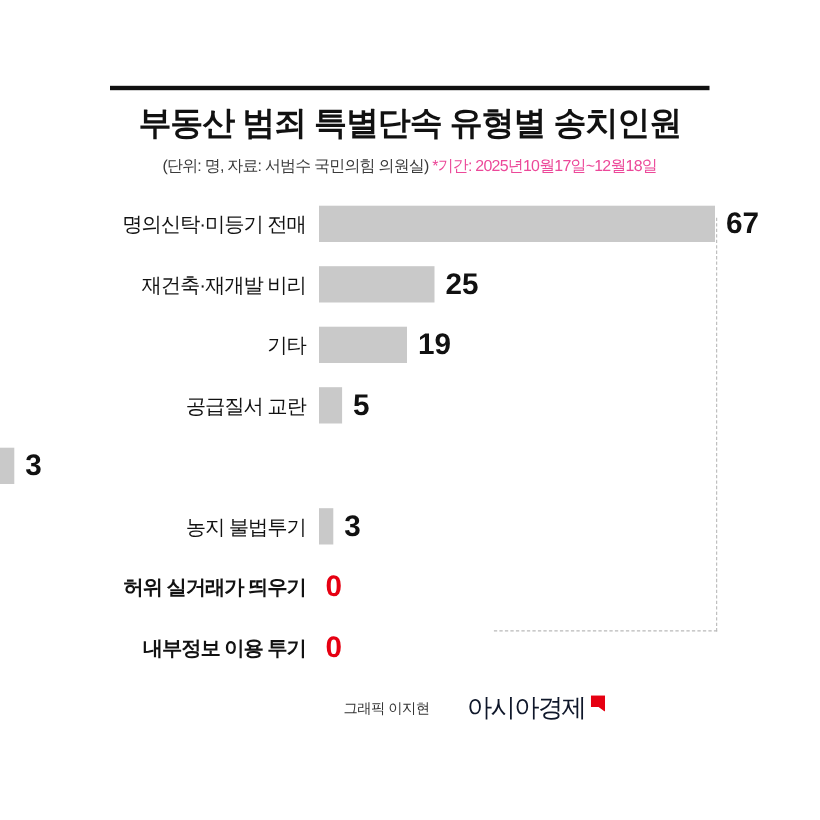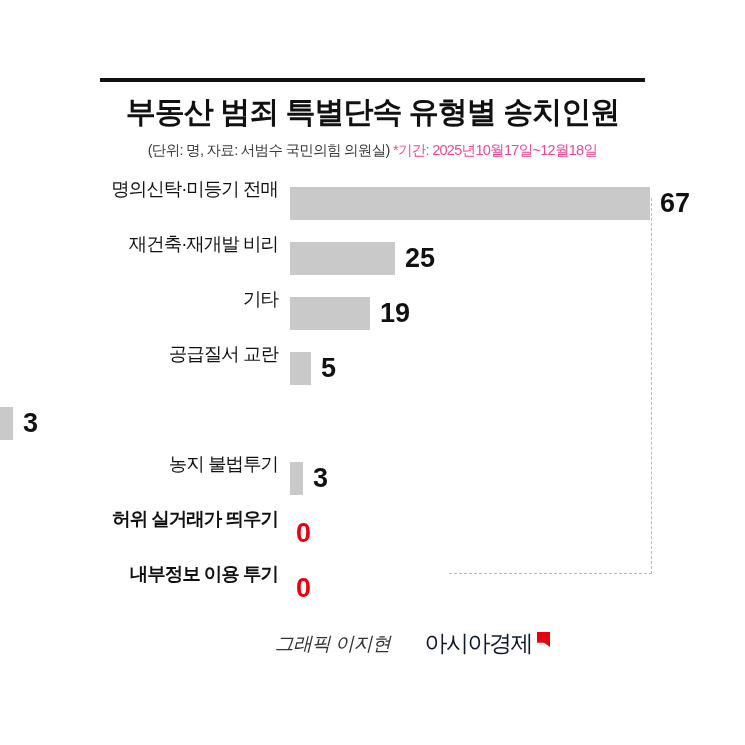--- a/index.html
+++ b/index.html
@@ -57,20 +57,21 @@
     position: absolute;
     left: 0;
     top: 176px;
     width: 745px;
     height: 430px;
   }
   .row {
     position: relative;
     height: 55px;
     display: flex;
+    align-items: center;
   }
   .row-label {
     width: 290px;
     text-align: right;
     padding-right: 12px;
     box-sizing: border-box;
     font-size: 18.5px;
     letter-spacing: -1px;
     color: #111111;
     white-space: nowrap;
@@ -136,24 +137,23 @@
   .credit {
     position: absolute;
     right: 100px;
     top: 628px;
     display: flex;
     align-items: center;
     gap: 9px;
     white-space: nowrap;
   }
   .credit-graphic {
-    font-size: 19px;
+    font-size: 13px;
     color: #333333;
     letter-spacing: -0.5px;
-    font-style: italic;
   }
   .credit-brand {
     font-size: 23px;
     font-weight: normal;
     color: #0f172a;
     letter-spacing: -1.5px;
     margin-left: 25px;
   }
   .brand-mark {
     width: 13px;

